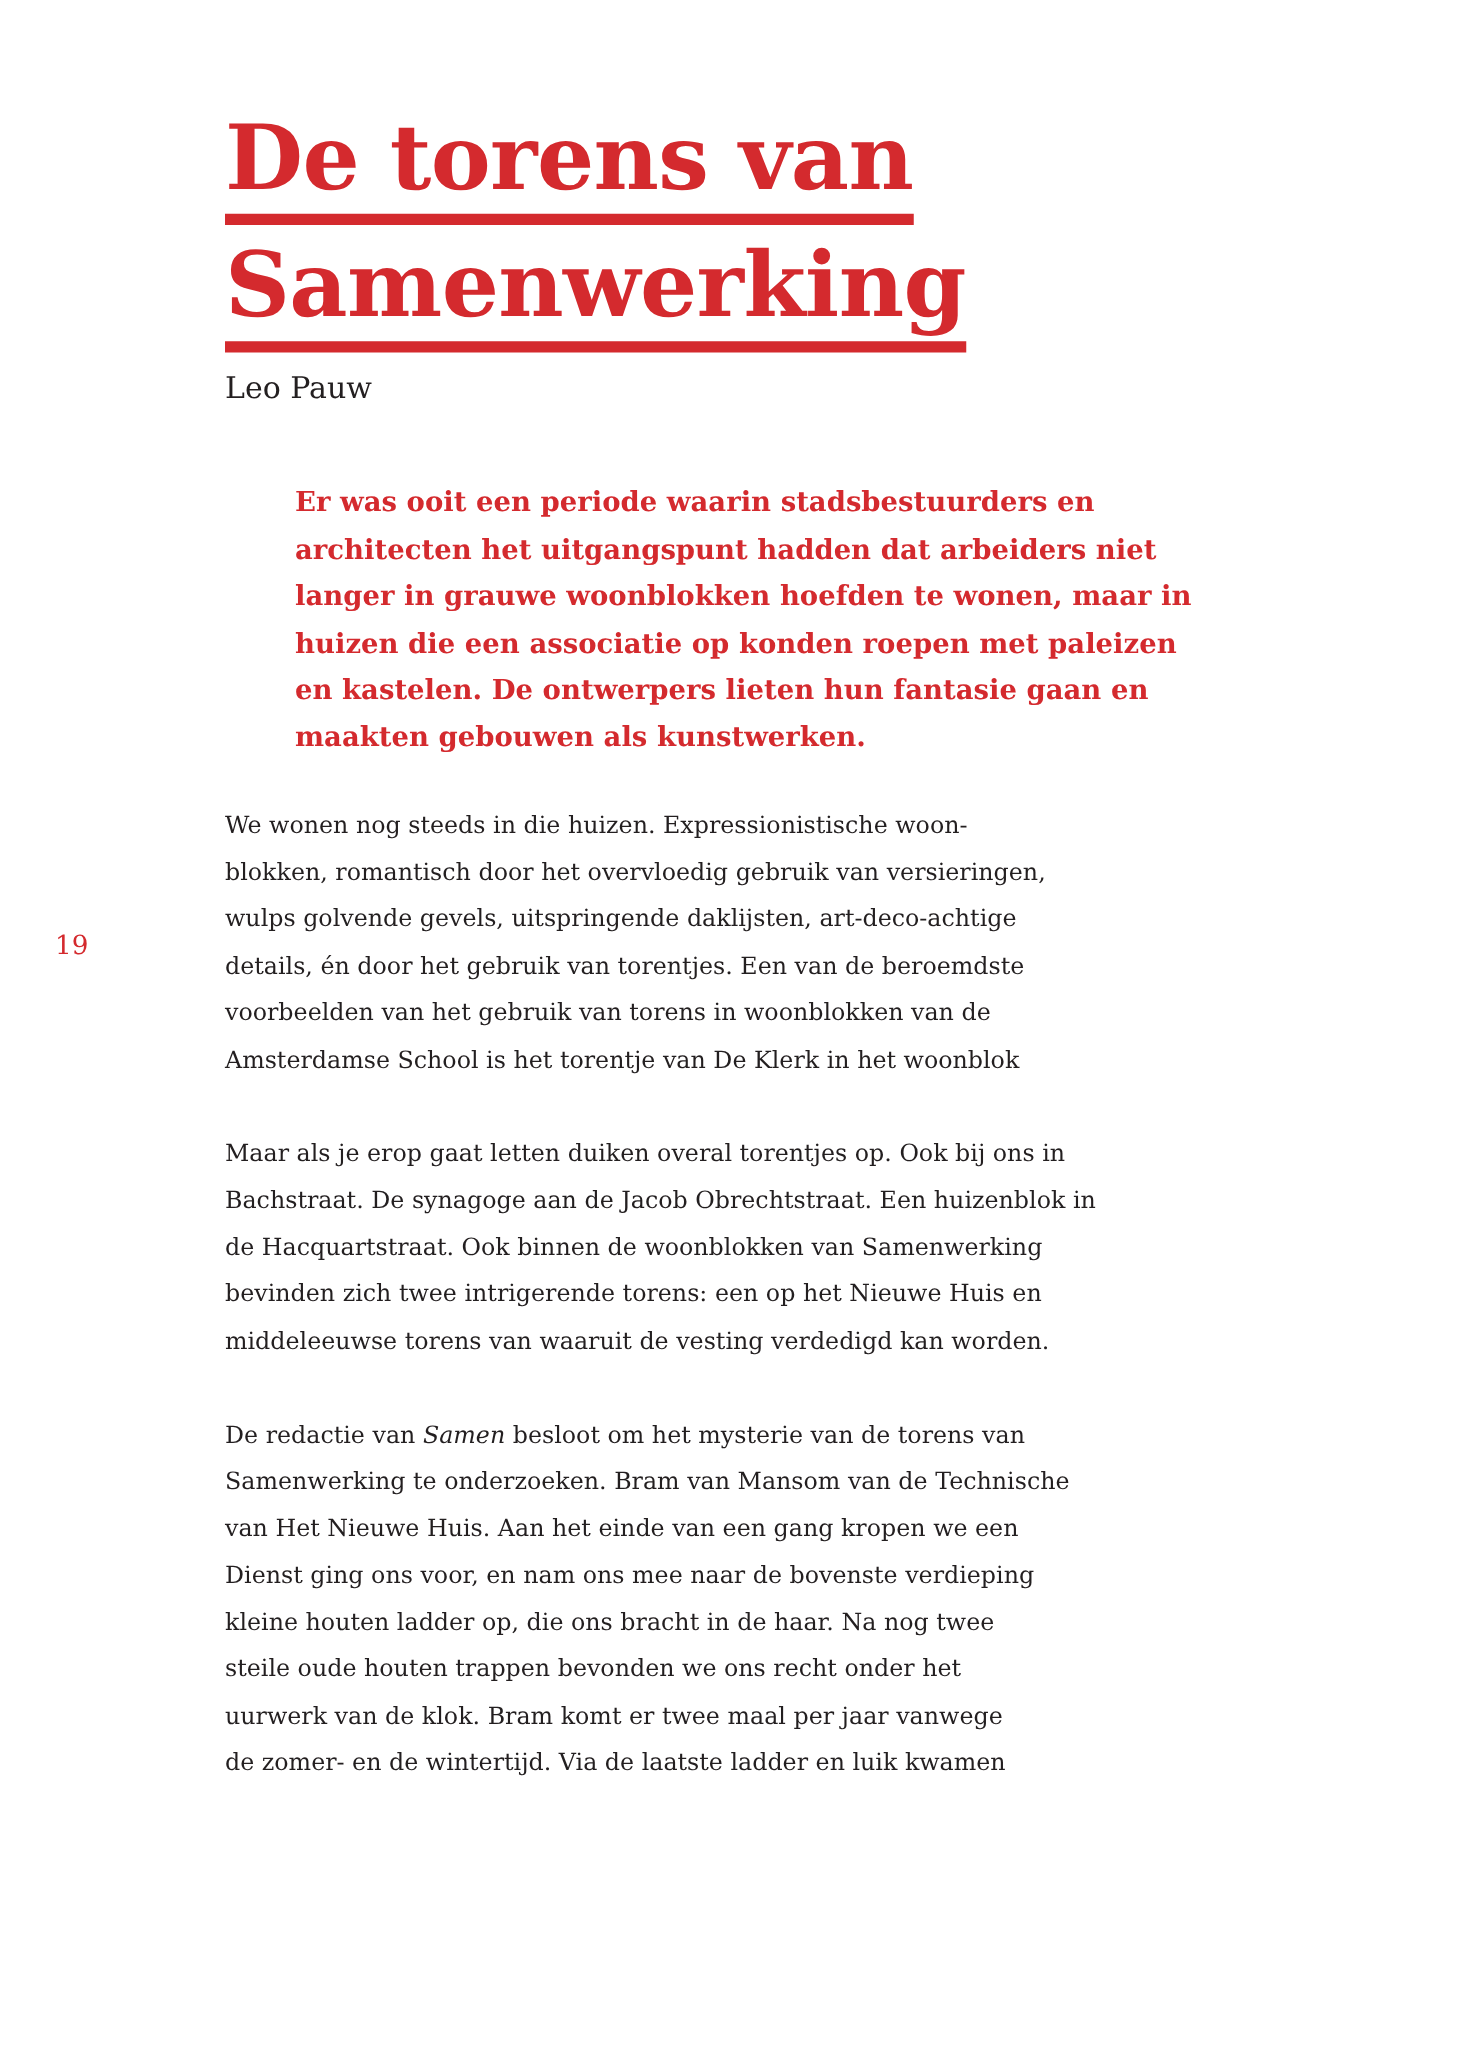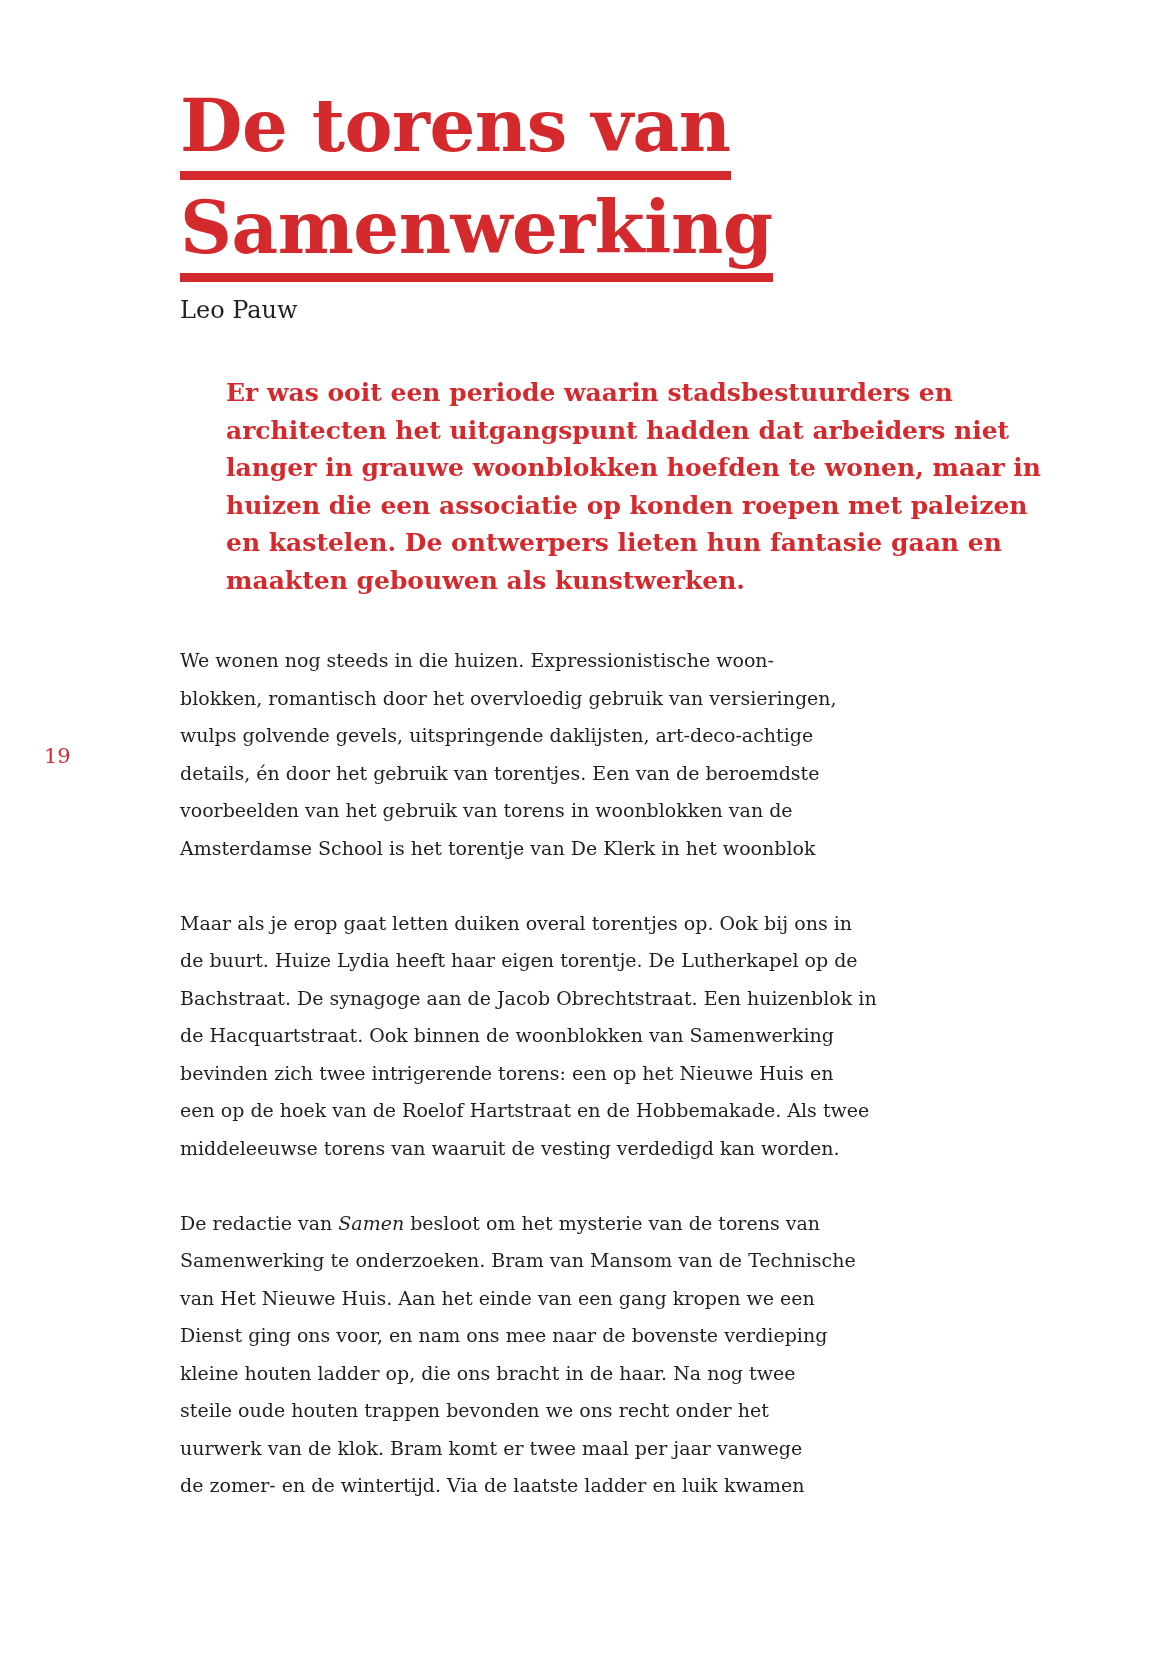--- a/index.html
+++ b/index.html
@@ -12,23 +12,23 @@
     }
     .title .line { display: block; position: relative; width: max-content; padding-bottom: 6px; }
     .title .line::after {
       content: ""; position: absolute; left: 0; right: 0; bottom: 0; height: 9px; background: #d42a2e;
     }
     .author {
       position: absolute; left: 180px; top: 296px; margin: 0;
       font-family: "DejaVu Serif", serif; font-size: 24px; color: #231f20;
     }
     .lead {
-      position: absolute; left: 218px; top: 366px; width: 800px; margin: 8px;
+      position: absolute; left: 218px; top: 366px; width: 800px; margin: 18px;
       font-family: "DejaVu Serif", serif; font-weight: bold; color: #d42a2e;
-      font-size: 25px; line-height: 37.5px;
+      font-size: 22px; line-height: 37.5px;
     }
     .lead .ln { display: block; white-space: nowrap; }
     .body {
       position: absolute; left: 180px; top: 642px; width: 880px;
       font-family: "DejaVu Serif", serif; color: #231f20;
       font-size: 19px; line-height: 37.5px;
     }
     .body p { margin: 0 0 37.5px 0; }
     .body .ln { display: block; white-space: nowrap; }
     .body em { font-style: italic; }
@@ -64,25 +64,23 @@
     <p>
       <span class="ln">We wonen nog steeds in die huizen. Expressionistische woon-</span>
       <span class="ln">blokken, romantisch door het overvloedig gebruik van versieringen,</span>
       <span class="ln">wulps golvende gevels, uitspringende daklijsten, art-deco-achtige</span>
       <span class="ln">details, én door het gebruik van torentjes. Een van de beroemdste</span>
       <span class="ln">voorbeelden van het gebruik van torens in woonblokken van de</span>
       <span class="ln">Amsterdamse School is het torentje van De Klerk in het woonblok</span>
     </p>
     <p>
       <span class="ln">Maar als je erop gaat letten duiken overal torentjes op. Ook bij ons in</span>
-      <span class="ln">de buurt. Huize Lydia heeft haar eigen torentje. De Lutherkapel op de</span>
       <span class="ln">Bachstraat. De synagoge aan de Jacob Obrechtstraat. Een huizenblok in</span>
       <span class="ln">de Hacquartstraat. Ook binnen de woonblokken van Samenwerking</span>
       <span class="ln">bevinden zich twee intrigerende torens: een op het Nieuwe Huis en</span>
-      <span class="ln">een op de hoek van de Roelof Hartstraat en de Hobbemakade. Als twee</span>
       <span class="ln">middeleeuwse torens van waaruit de vesting verdedigd kan worden.</span>
     </p>
     <p>
       <span class="ln"><span>De redactie van </span><em>Samen</em><span> besloot om het mysterie van de torens van</span></span>
       <span class="ln">Samenwerking te onderzoeken. Bram van Mansom van de Technische</span>
       <span class="ln">van Het Nieuwe Huis. Aan het einde van een gang kropen we een</span>
       <span class="ln">Dienst ging ons voor, en nam ons mee naar de bovenste verdieping</span>
       <span class="ln">kleine houten ladder op, die ons bracht in de haar. Na nog twee</span>
       <span class="ln">steile oude houten trappen bevonden we ons recht onder het</span>
       <span class="ln">uurwerk van de klok. Bram komt er twee maal per jaar vanwege</span>

